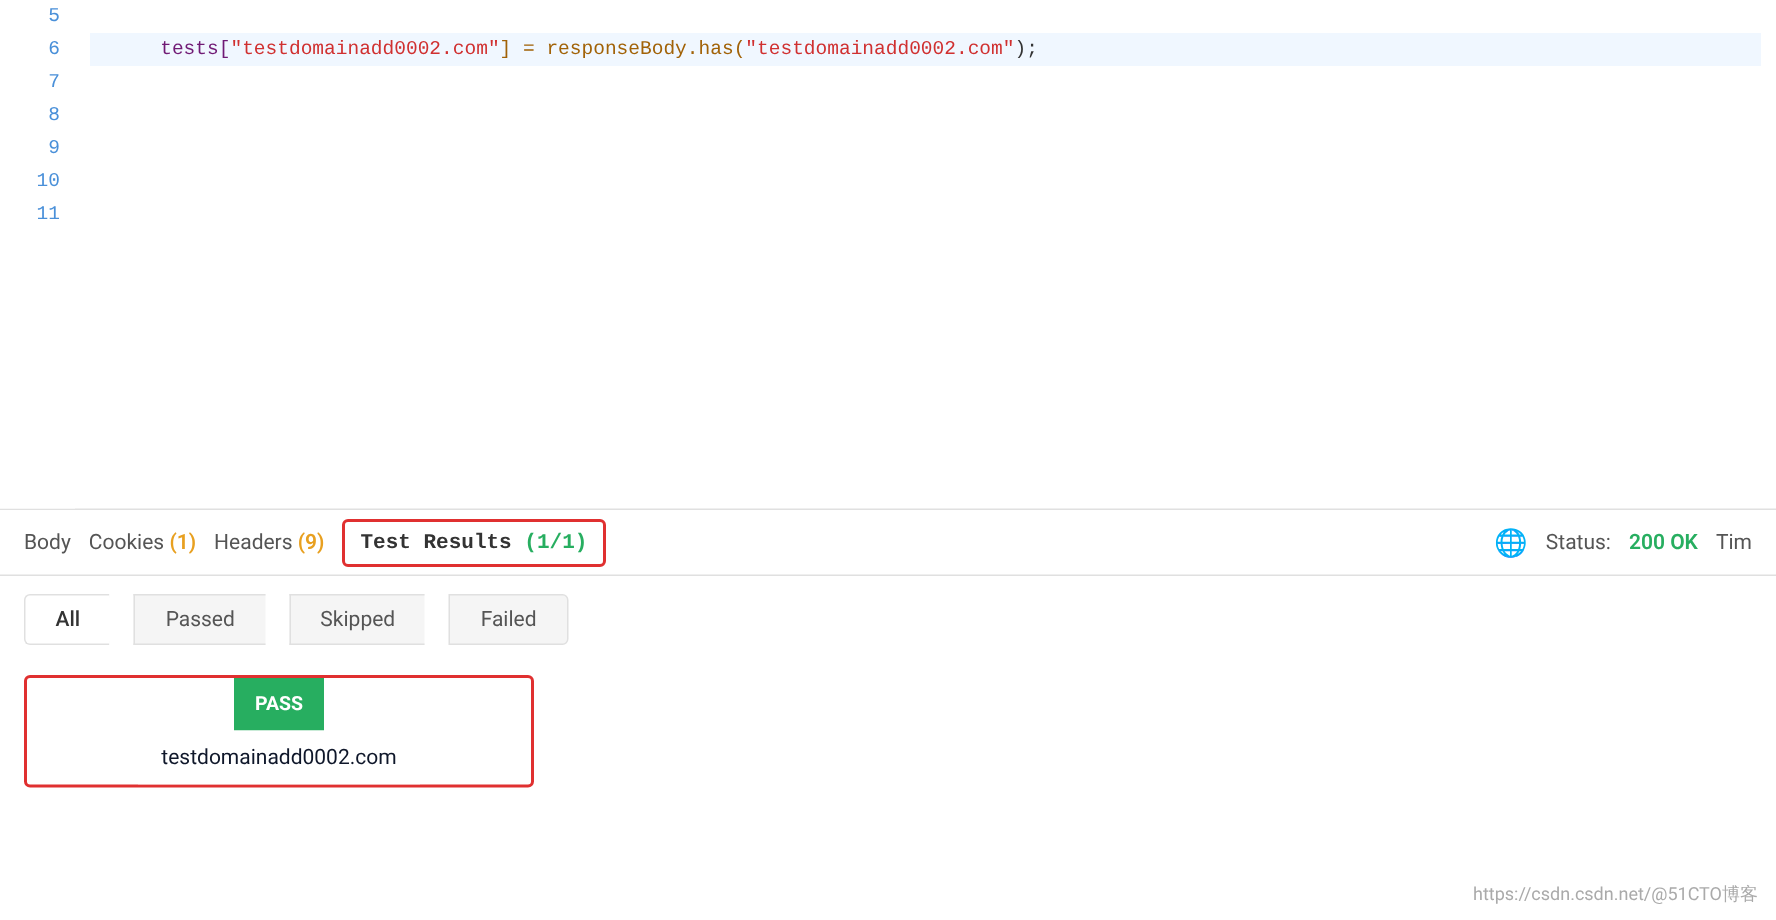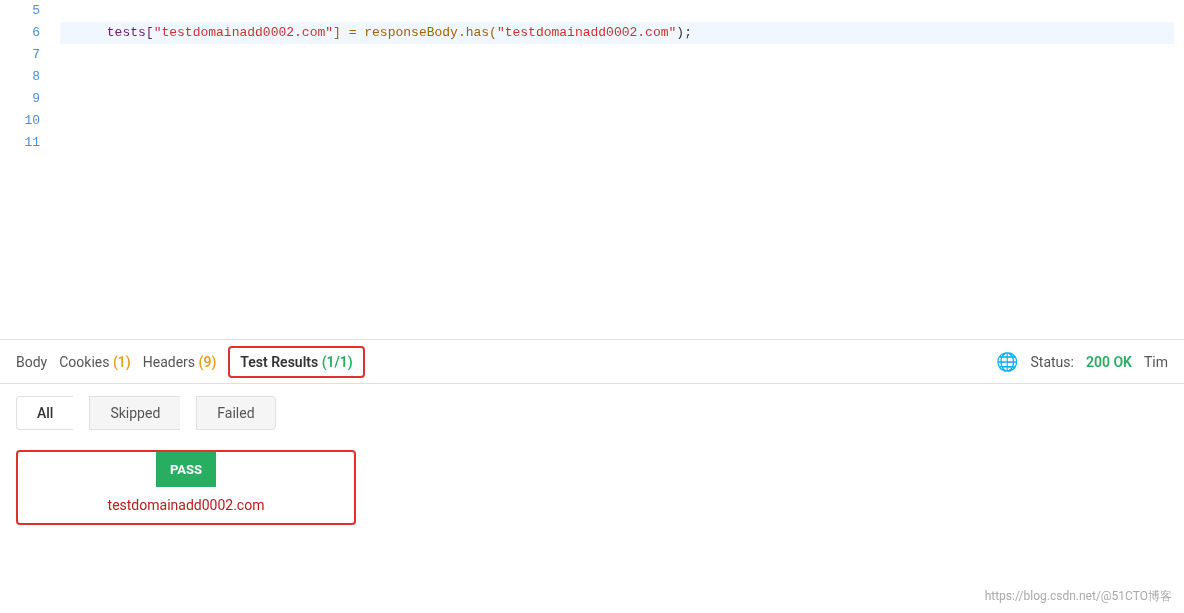--- a/index.html
+++ b/index.html
@@ -84,20 +84,21 @@
       color: #333;
       font-weight: 500;
     }
 
     .tab-item.test-results-tab {
       border: 2.5px solid #e03030;
       border-radius: 4px;
       padding: 6px 10px;
       color: #333;
       font-weight: 600;
+      font-family: Liberation Mono, monospace;
     }
 
     .tab-count {
       color: #e8a020;
       font-weight: 600;
     }
 
     .tab-count-green {
       color: #27ae60;
       font-weight: 600;
@@ -187,21 +188,21 @@
       color: #fff;
       font-weight: 700;
       font-size: 13px;
       padding: 10px 14px;
       flex-shrink: 0;
     }
 
     .test-name {
       padding: 10px 16px;
       font-size: 14px;
-      color: #b91c1c;
+      color: #0f172a;
       background: #fff;
     }
 
     
     .watermark {
       position: fixed;
       bottom: 8px;
       right: 12px;
       font-size: 12px;
       color: #aaa;
@@ -253,24 +254,25 @@
   <div class="status-area">
     <span class="globe-icon">🌐</span>
     <span class="status-label">Status:</span>
     <span class="status-ok">200 OK</span>
     <span class="status-time">Tim</span>
   </div>
 </div>
 
 <div class="filter-bar">
   <span class="filter-tab active">All</span>
+  <span class="filter-tab">Passed</span>
   <span class="filter-tab">Skipped</span>
   <span class="filter-tab">Failed</span>
 </div>
 
 <div class="results-area">
   <div class="test-result-row">
     <span class="pass-badge">PASS</span>
     <span class="test-name">testdomainadd0002.com</span>
   </div>
 </div>
 
-<div class="watermark">https://blog.csdn.net/@51CTO博客</div>
+<div class="watermark">https://csdn.csdn.net/@51CTO博客</div>
 
 </body></html>

